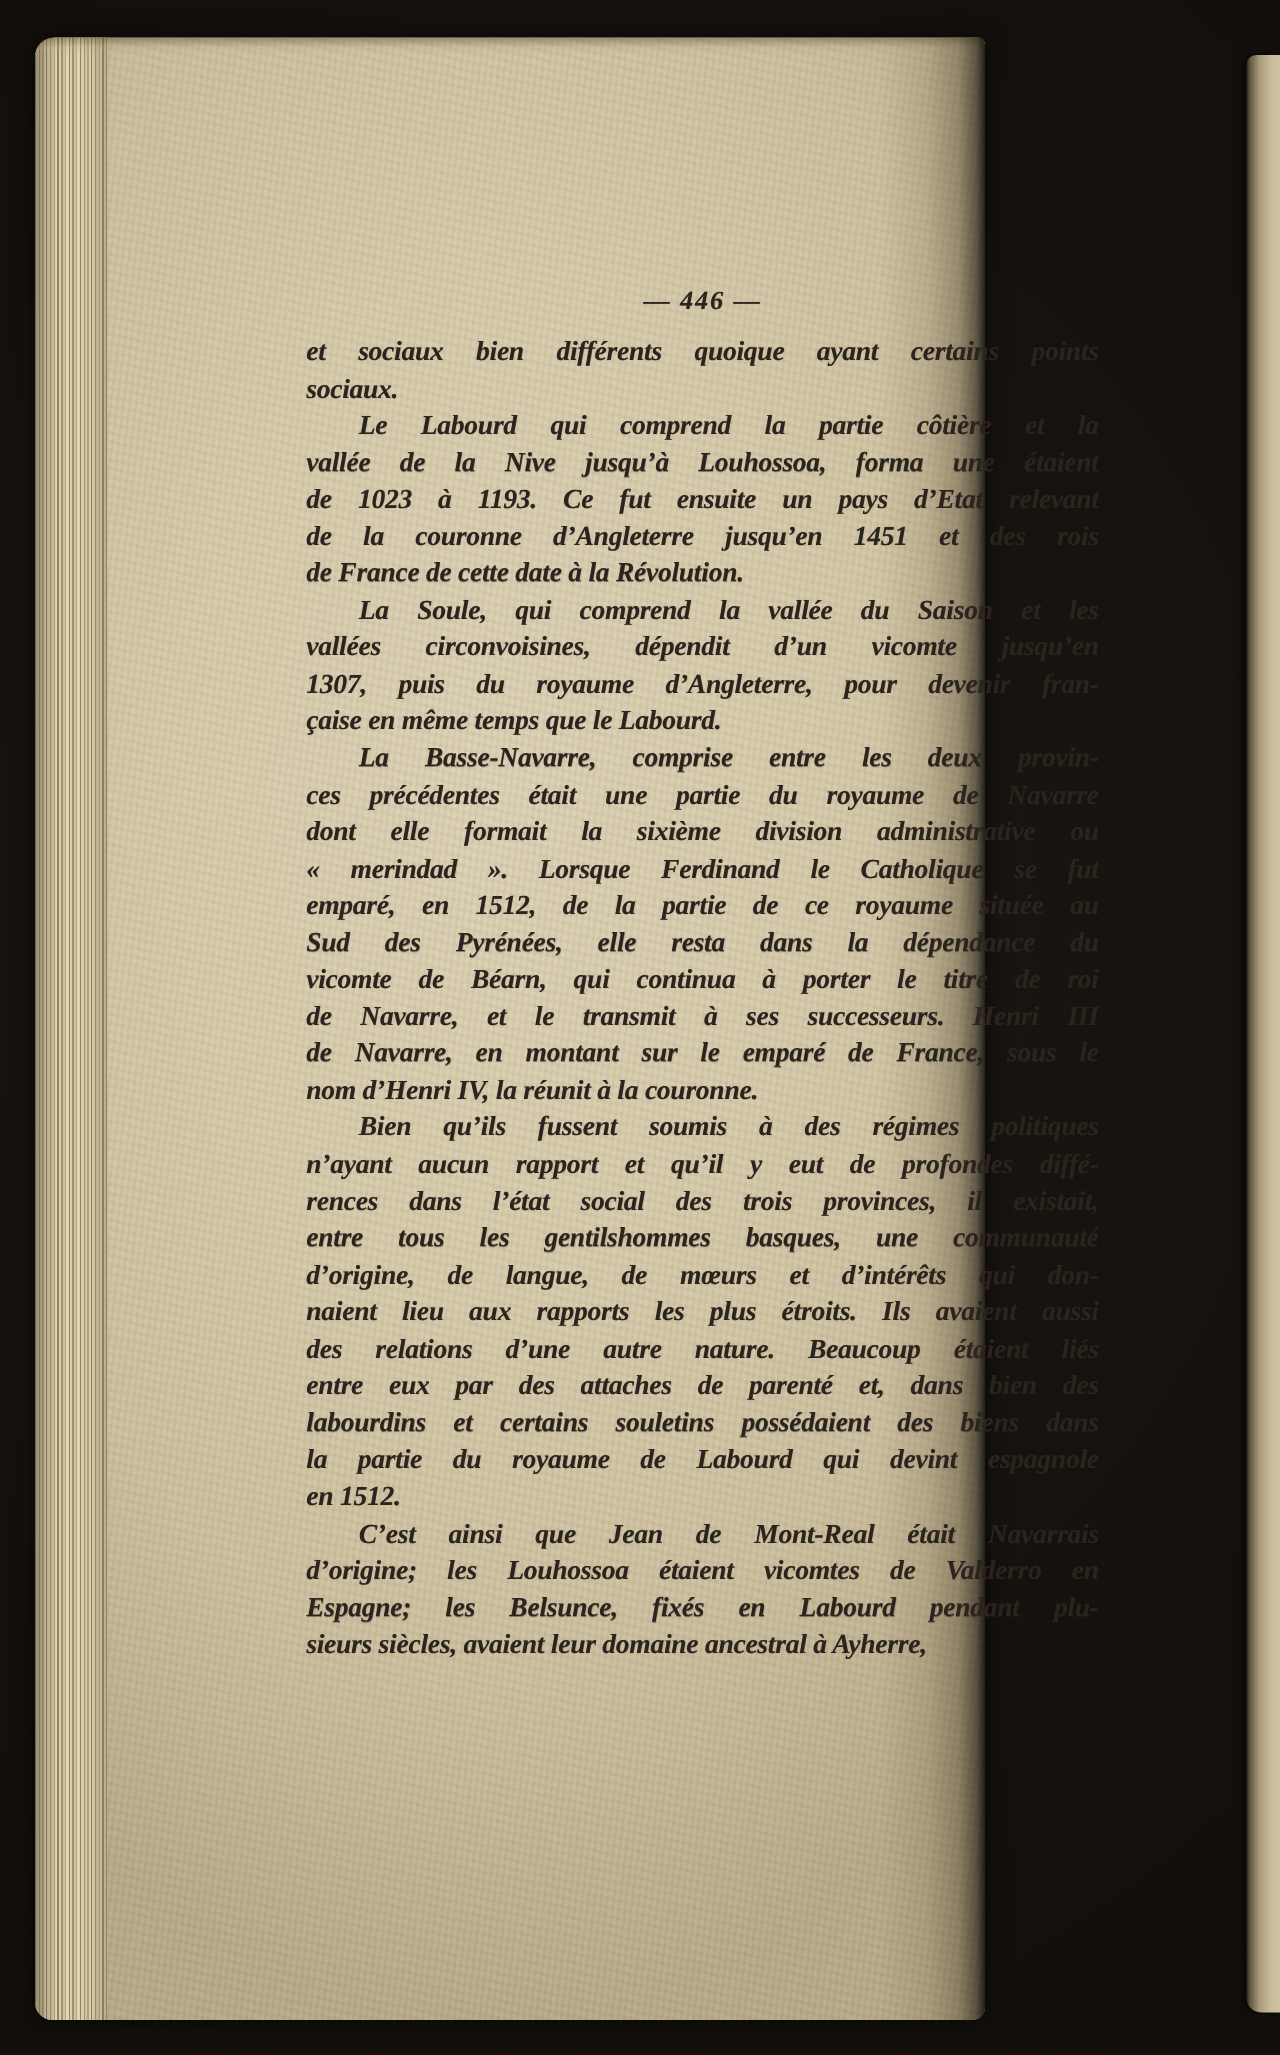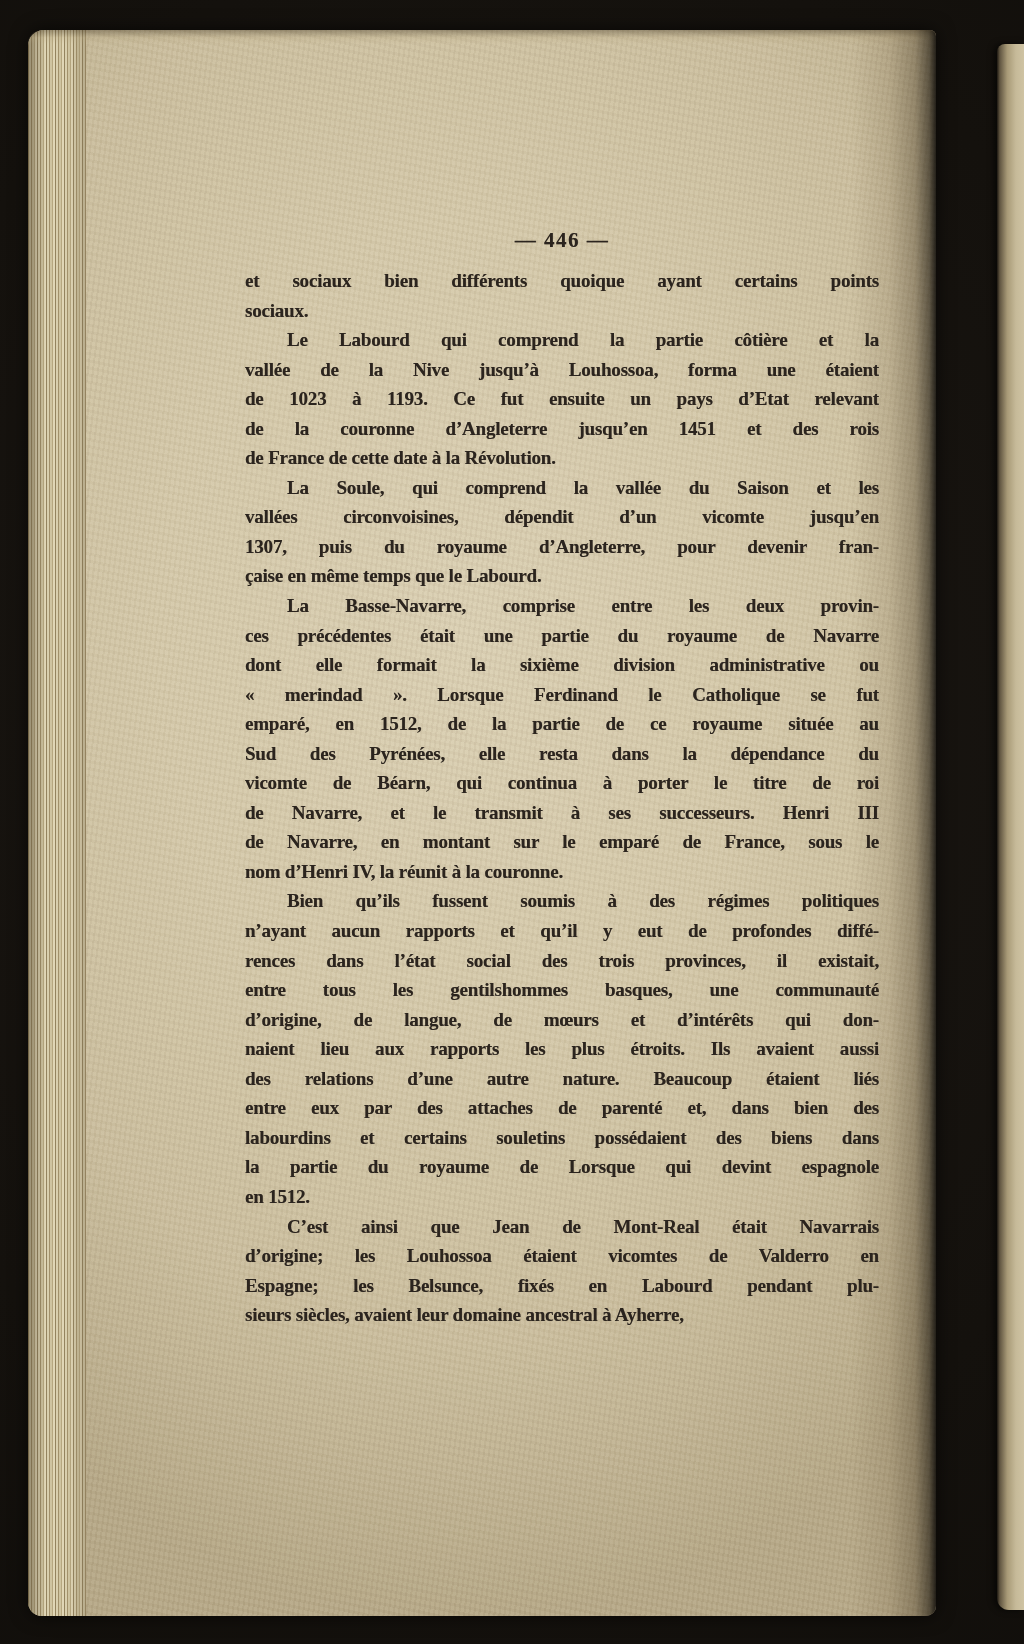--- a/index.html
+++ b/index.html
@@ -10,26 +10,27 @@
     background:
       radial-gradient(ellipse 120% 90% at 50% 45%, #1b1713 0%, #14110d 55%, #0e0c09 100%);
     overflow: hidden;
     font-family: "Liberation Serif", "DejaVu Serif", serif;
   }
   
   .page {
     position: absolute;
     left: 28px;
     top: 30px;
-    width: 908px;
+    width: 760px;
     height: 1586px;
     border-radius: 16px 6px 10px 14px;
     background:
       radial-gradient(ellipse 80% 62% at 48% 38%, #dacfb3 0%, #d4c8a9 42%, #cabd9d 72%, #b5a786 100%);
     box-shadow: 0 0 18px rgba(0,0,0,0.65);
+    font-style: italic;
   }
   
   .page::before {
     content: "";
     position: absolute; inset: 0;
     border-radius: inherit;
     background:
       repeating-linear-gradient(97deg, rgba(120,100,70,0.045) 0 2px, rgba(255,250,230,0.05) 2px 5px),
       repeating-linear-gradient(12deg, rgba(100,85,55,0.035) 0 3px, rgba(255,255,240,0.03) 3px 7px);
     pointer-events: none;
@@ -96,21 +97,21 @@
     text-shadow: 0.2px 0.3px 0.6px rgba(43,36,30,0.5);
   }
   .text-block {
     position: absolute;
     left: 217px;
     top: 236px;
     width: 634px;
   }
   .line {
     font-weight: 700;
-    font-size: 19px;
+    font-size: 22px;
     line-height: 29.56px;
     height: 29.56px;
     letter-spacing: -0.2px;
     color: #2b241e;
     text-align: justify;
     text-align-last: justify;
     white-space: normal;
     overflow: hidden;
     text-shadow: 0.2px 0.3px 0.6px rgba(43,36,30,0.5);
   }
@@ -151,29 +152,29 @@
           <div class="line">« merindad ». Lorsque Ferdinand le Catholique se fut</div>
           <div class="line">emparé, en 1512, de la partie de ce royaume située au</div>
           <div class="line">Sud des Pyrénées, elle resta dans la dépendance du</div>
           <div class="line">vicomte de Béarn, qui continua à porter le titre de roi</div>
           <div class="line">de Navarre, et le transmit à ses successeurs. Henri III</div>
           <div class="line">de Navarre, en montant sur le emparé de France, sous le</div>
           <div class="line last">nom d’Henri IV, la réunit à la couronne.</div>
         </div>
         <div>
           <div class="line first">Bien qu’ils fussent soumis à des régimes politiques</div>
-          <div class="line">n’ayant aucun rapports et qu’il y eut de profondes diffé-</div>
+          <div class="line">n’ayant aucun rapport et qu’il y eut de profondes diffé-</div>
           <div class="line">rences dans l’état social des trois provinces, il existait,</div>
           <div class="line">entre tous les gentilshommes basques, une communauté</div>
           <div class="line">d’origine, de langue, de mœurs et d’intérêts qui don-</div>
           <div class="line">naient lieu aux rapports les plus étroits. Ils avaient aussi</div>
           <div class="line">des relations d’une autre nature. Beaucoup étaient liés</div>
           <div class="line">entre eux par des attaches de parenté et, dans bien des</div>
           <div class="line">labourdins et certains souletins possédaient des biens dans</div>
-          <div class="line">la partie du royaume de Lorsque qui devint espagnole</div>
+          <div class="line">la partie du royaume de Labourd qui devint espagnole</div>
           <div class="line last">en 1512.</div>
         </div>
         <div>
           <div class="line first">C’est ainsi que Jean de Mont-Real était Navarrais</div>
           <div class="line">d’origine; les Louhossoa étaient vicomtes de Valderro en</div>
           <div class="line">Espagne; les Belsunce, fixés en Labourd pendant plu-</div>
           <div class="line last">sieurs siècles, avaient leur domaine ancestral à Ayherre,</div>
         </div>
       </div>
   </div>

